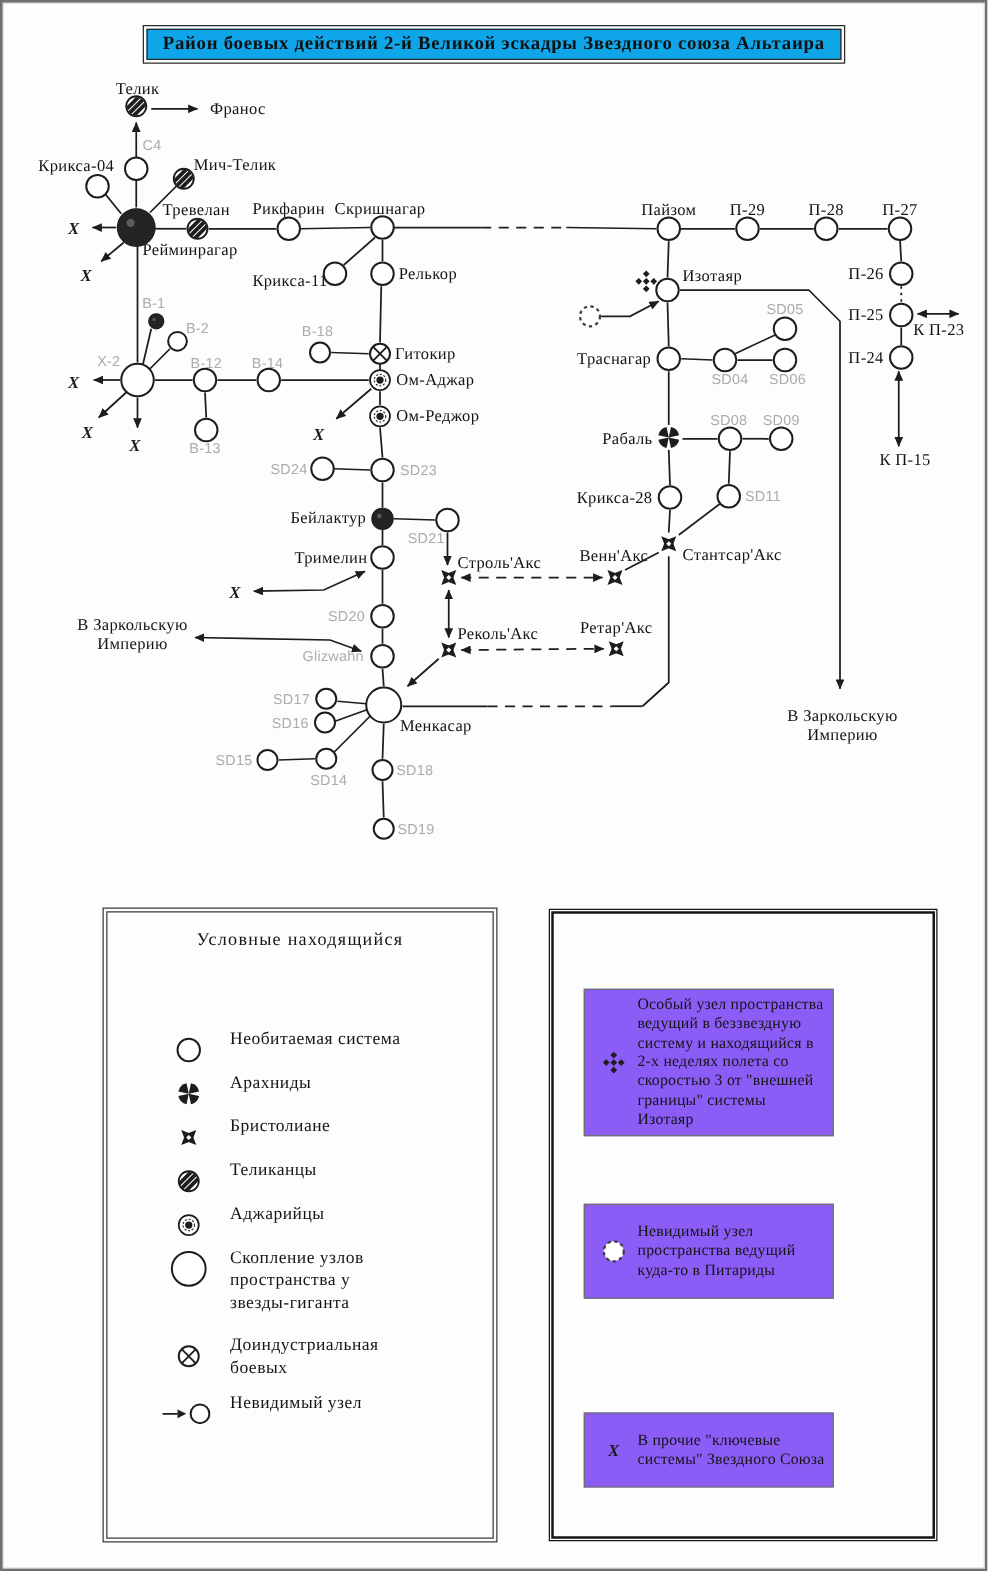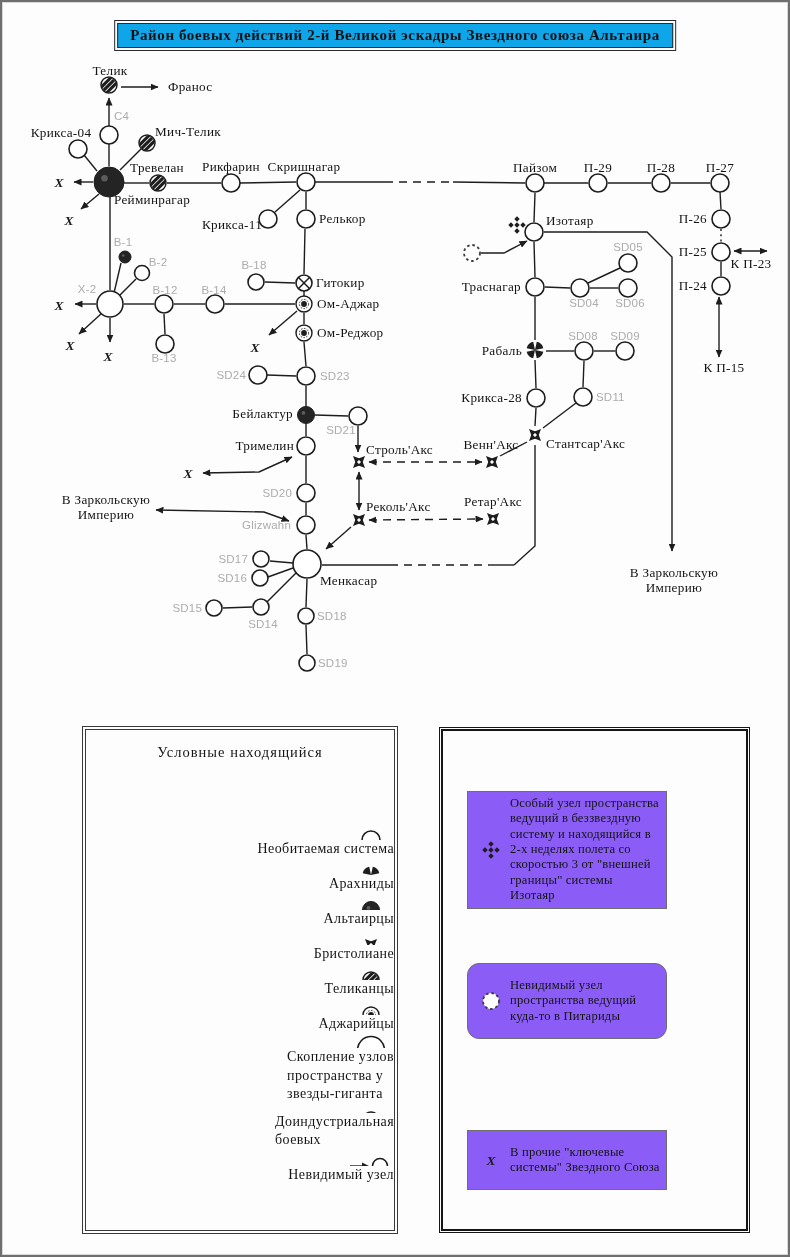--- a/index.html
+++ b/index.html
@@ -11,21 +11,21 @@
         background:#0ea5e9;padding:3px 12px;white-space:nowrap;
         font-weight:bold;font-size:15px;letter-spacing:.6px;color:#111;}
   #map{position:absolute;top:0;left:0;}
   .legend-box{position:absolute;background:#fdfdfd;}
   .lbox{left:85px;top:729px;width:308px;height:500px;
         border:1px solid #3a3a3a;outline:1px solid #3a3a3a;outline-offset:2px;}
   .rbox{left:441px;top:729px;width:303px;height:498px;
         border:2px solid #161616;outline:1px solid #161616;outline-offset:1px;}
   .legend-title{margin-top:14px;text-align:center;font-size:14.5px;letter-spacing:1px;color:#151515;}
   .rows{margin-top:62px;}
-  .lrow{display:flex;align-items:flex-end;padding-left:42px;flex-direction:column;}
+  .lrow{display:flex;align-items:flex-start;padding-left:42px;}
   .lrow .lab{margin-left:10px;font-size:14px;letter-spacing:.4px;color:#151515;white-space:pre-line;line-height:1.3;}
   .sbox{position:absolute;left:24px;width:200px;border:1px solid #6e6e6e;background:#8b5cf6;
         display:flex;align-items:center;box-sizing:border-box;padding:4px 6px 4px 4px;}
   .sbox .stext{font-size:12.6px;line-height:1.22;letter-spacing:.2px;color:#141414;flex:1;}
   .sym-cell{flex:0 0 38px;display:flex;justify-content:center;}
 </style>
 </head>
 <body>
 
 <div class="page">
@@ -438,27 +438,20 @@
           <svg width="46" height="34">
             <path d="M23,17 L31.31425460623735,18.767249371950953 A8.5,8.5 0 0 1 24.767249371950957,25.31425460623735 Z" fill="#1d1d1d"></path>
             <path d="M23,17 L21.232750628049047,25.31425460623735 A8.5,8.5 0 0 1 14.685745393762652,18.767249371950953 Z" fill="#1d1d1d"></path>
             <path d="M23,17 L14.685745393762653,15.232750628049043 A8.5,8.5 0 0 1 21.232750628049043,8.685745393762653 Z" fill="#1d1d1d"></path>
             <path d="M23,17 L24.767249371950957,8.685745393762653 A8.5,8.5 0 0 1 31.31425460623735,15.232750628049041 Z" fill="#1d1d1d"></path>
           </svg>
           <div class="lab">Арахниды</div>
         </div>
         <div class="lrow" style="height: 35px;">
           <svg width="46" height="34">
-            <circle cx="23" cy="17" r="8.5" fill="#242424" stroke="#1d1d1d" stroke-width="1"></circle>
-            <circle cx="20.45" cy="14.875" r="1.87" fill="#5c5c5c"></circle>
-          </svg>
-          <div class="lab">Альтаирцы</div>
-        </div>
-        <div class="lrow" style="height: 35px;">
-          <svg width="46" height="34">
             <polygon points="21.868629150101526,20.25269119345812 26.25269119345812,15.868629150101526 29.010407640085653,23.010407640085653" fill="#1d1d1d"></polygon>
             <polygon points="19.74730880654188,15.868629150101526 24.131370849898474,20.25269119345812 16.989592359914347,23.010407640085653" fill="#1d1d1d"></polygon>
             <polygon points="24.131370849898474,13.74730880654188 19.74730880654188,18.131370849898477 16.989592359914344,10.989592359914347" fill="#1d1d1d"></polygon>
             <polygon points="26.25269119345812,18.131370849898477 21.868629150101526,13.747308806541882 29.010407640085653,10.989592359914344" fill="#1d1d1d"></polygon>
           </svg>
           <div class="lab">Бристолиане</div>
         </div>
         <div class="lrow" style="height: 35px;">
           <svg width="46" height="34">
             <clipPath id="clip3">
@@ -517,21 +510,21 @@
             <path d="M17,14.3 L19.7,17 L17,19.7 L14.3,17 Z" fill="#1d1d1d"></path>
             <path d="M17,8.3 L19.7,11 L17,13.7 L14.3,11 Z" fill="#1d1d1d"></path>
             <path d="M17,20.3 L19.7,23 L17,25.7 L14.3,23 Z" fill="#1d1d1d"></path>
             <path d="M11,14.3 L13.7,17 L11,19.7 L8.3,17 Z" fill="#1d1d1d"></path>
             <path d="M23,14.3 L25.7,17 L23,19.7 L20.3,17 Z" fill="#1d1d1d"></path>
           </svg>
         </span>
       <span class="stext">Особый узел пространства ведущий в беззвездную систему и находящийся в 2-х неделях полета со скоростью 3 от "внешней границы" системы Изотаяр</span>
     </div>
 
-    <div class="sbox" style="top:232px;min-height:76px;border-radius:12px;">
+    <div class="sbox" style="top:232px;min-height:76px;">
       <span class="sym-cell">
           <svg width="34" height="34">
             <circle cx="17" cy="17" r="8" fill="#fff" stroke="#3c3c3c" stroke-width="1.8" stroke-dasharray="2.6,2.8"></circle>
           </svg>
         </span>
       <span class="stext">Невидимый узел пространства ведущий куда-то в Питариды</span>
     </div>
 
     <div class="sbox" style="top:399px;min-height:60px;">
       <span class="sym-cell">

